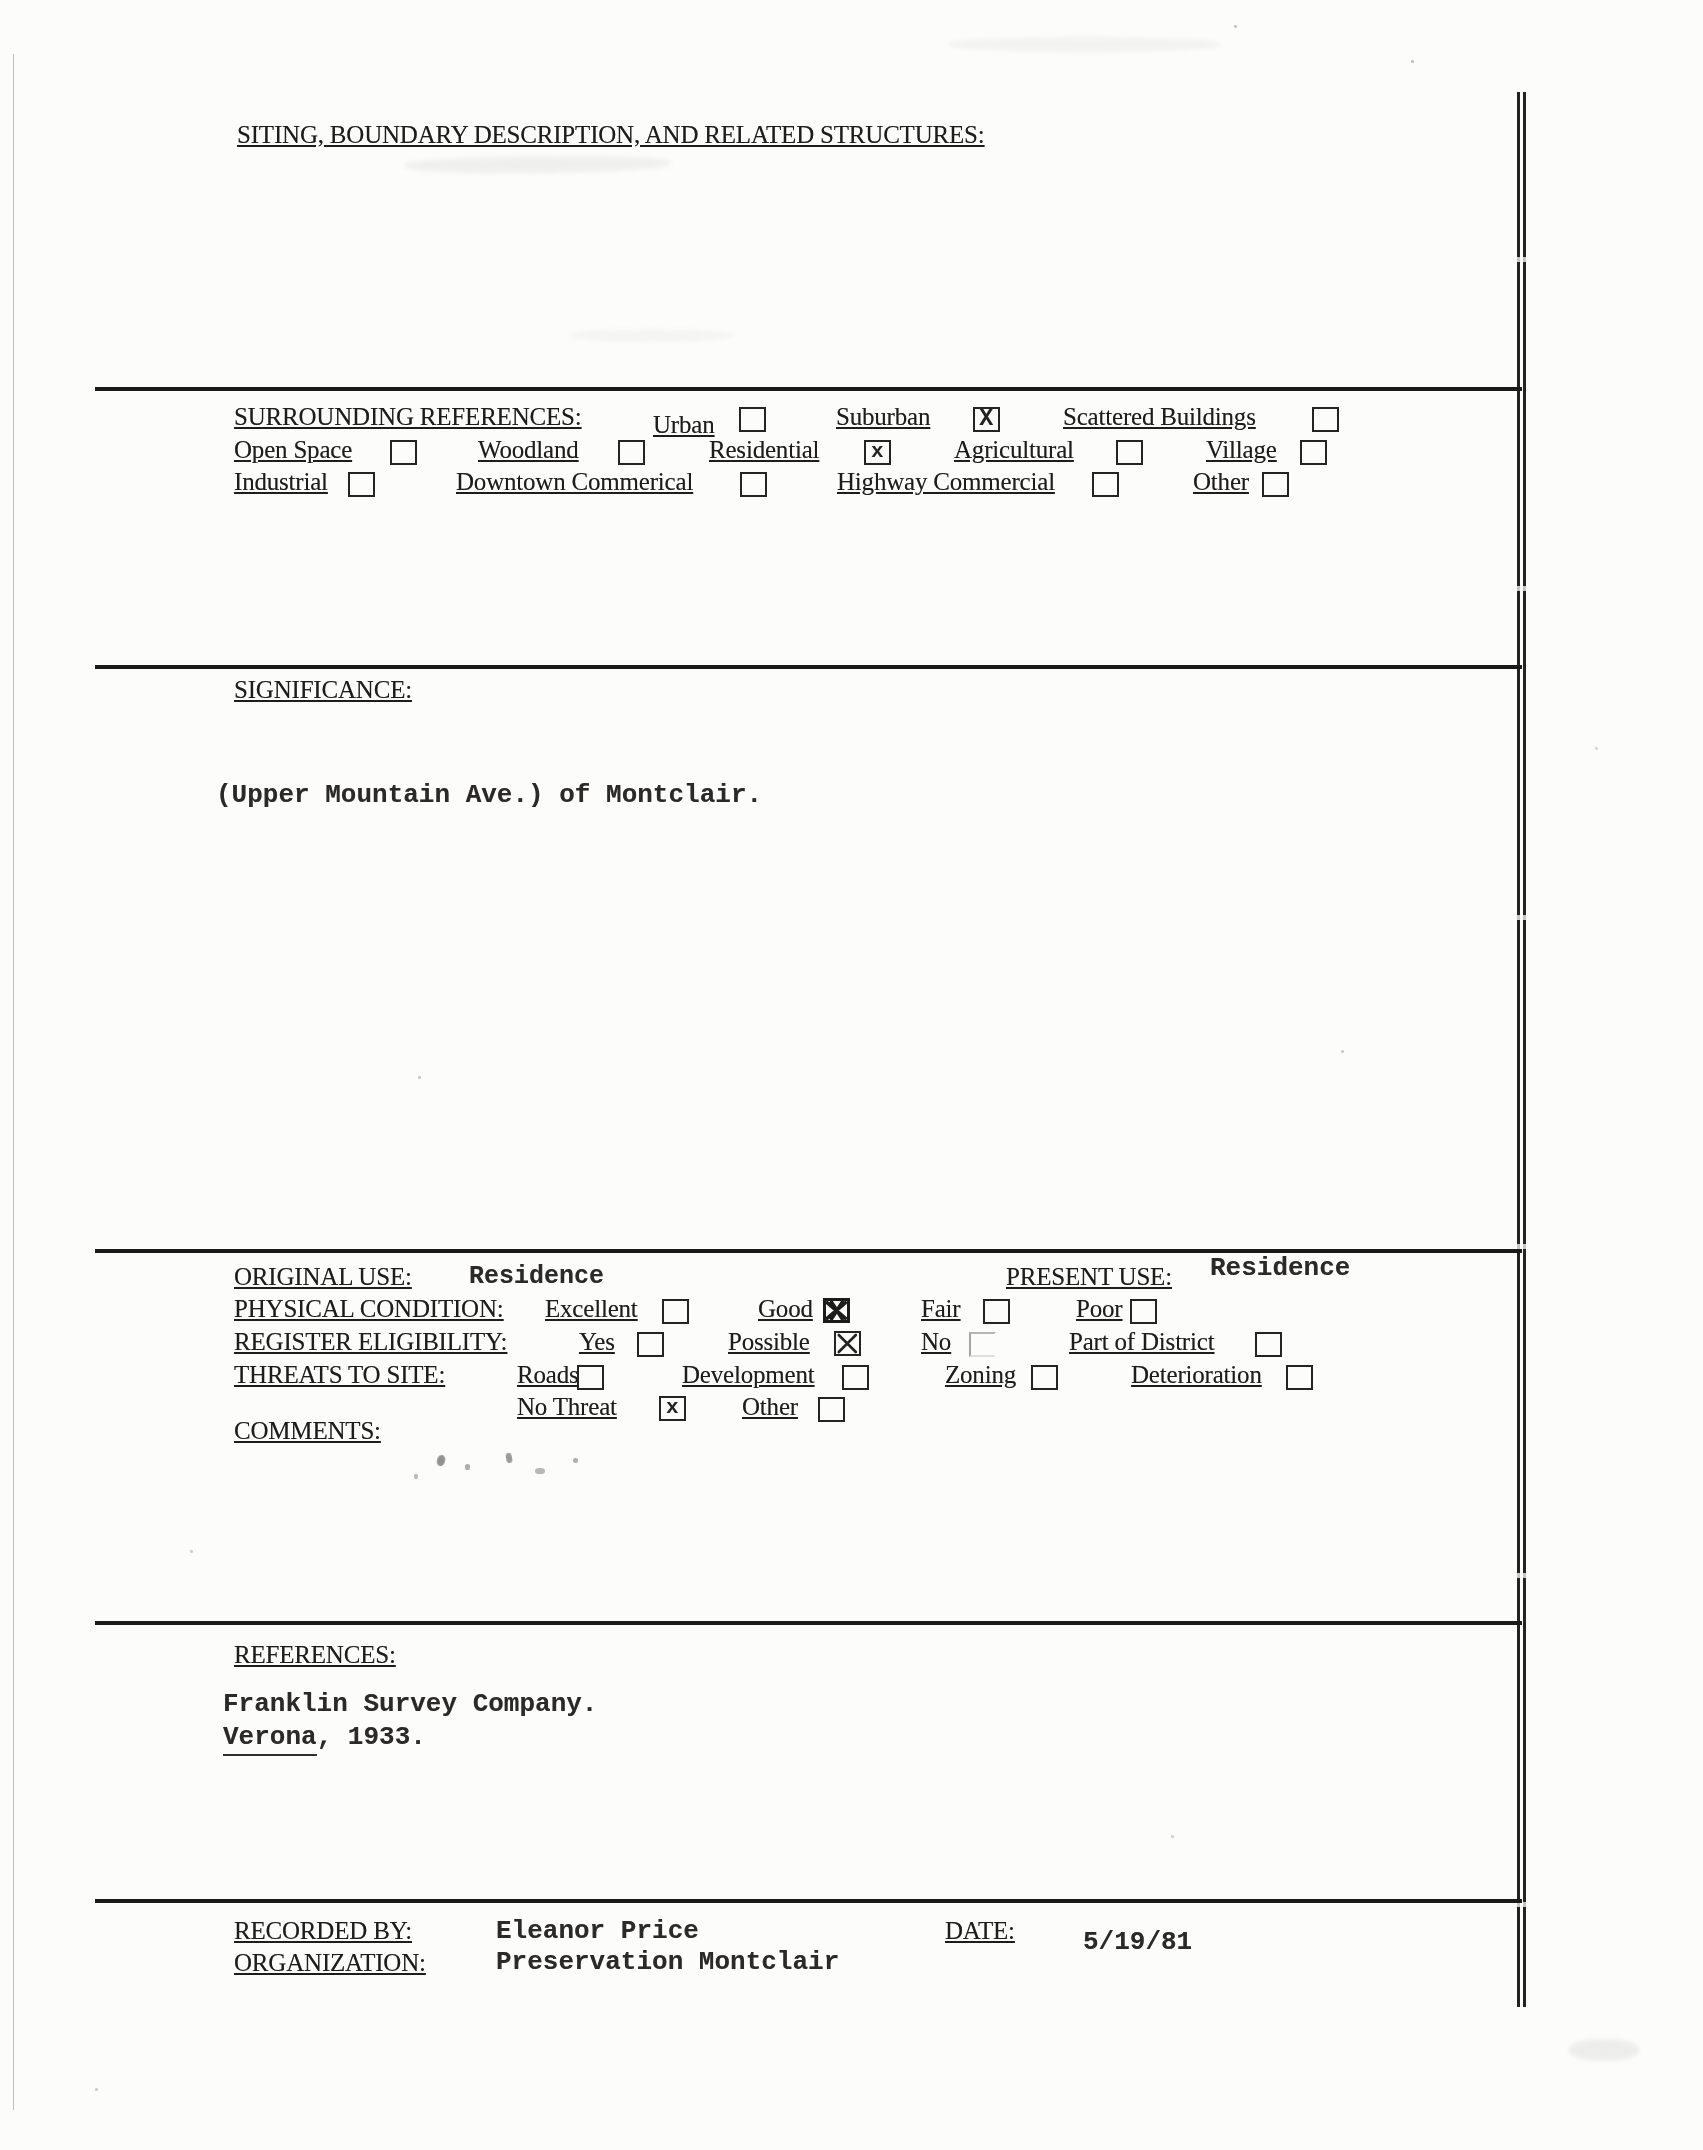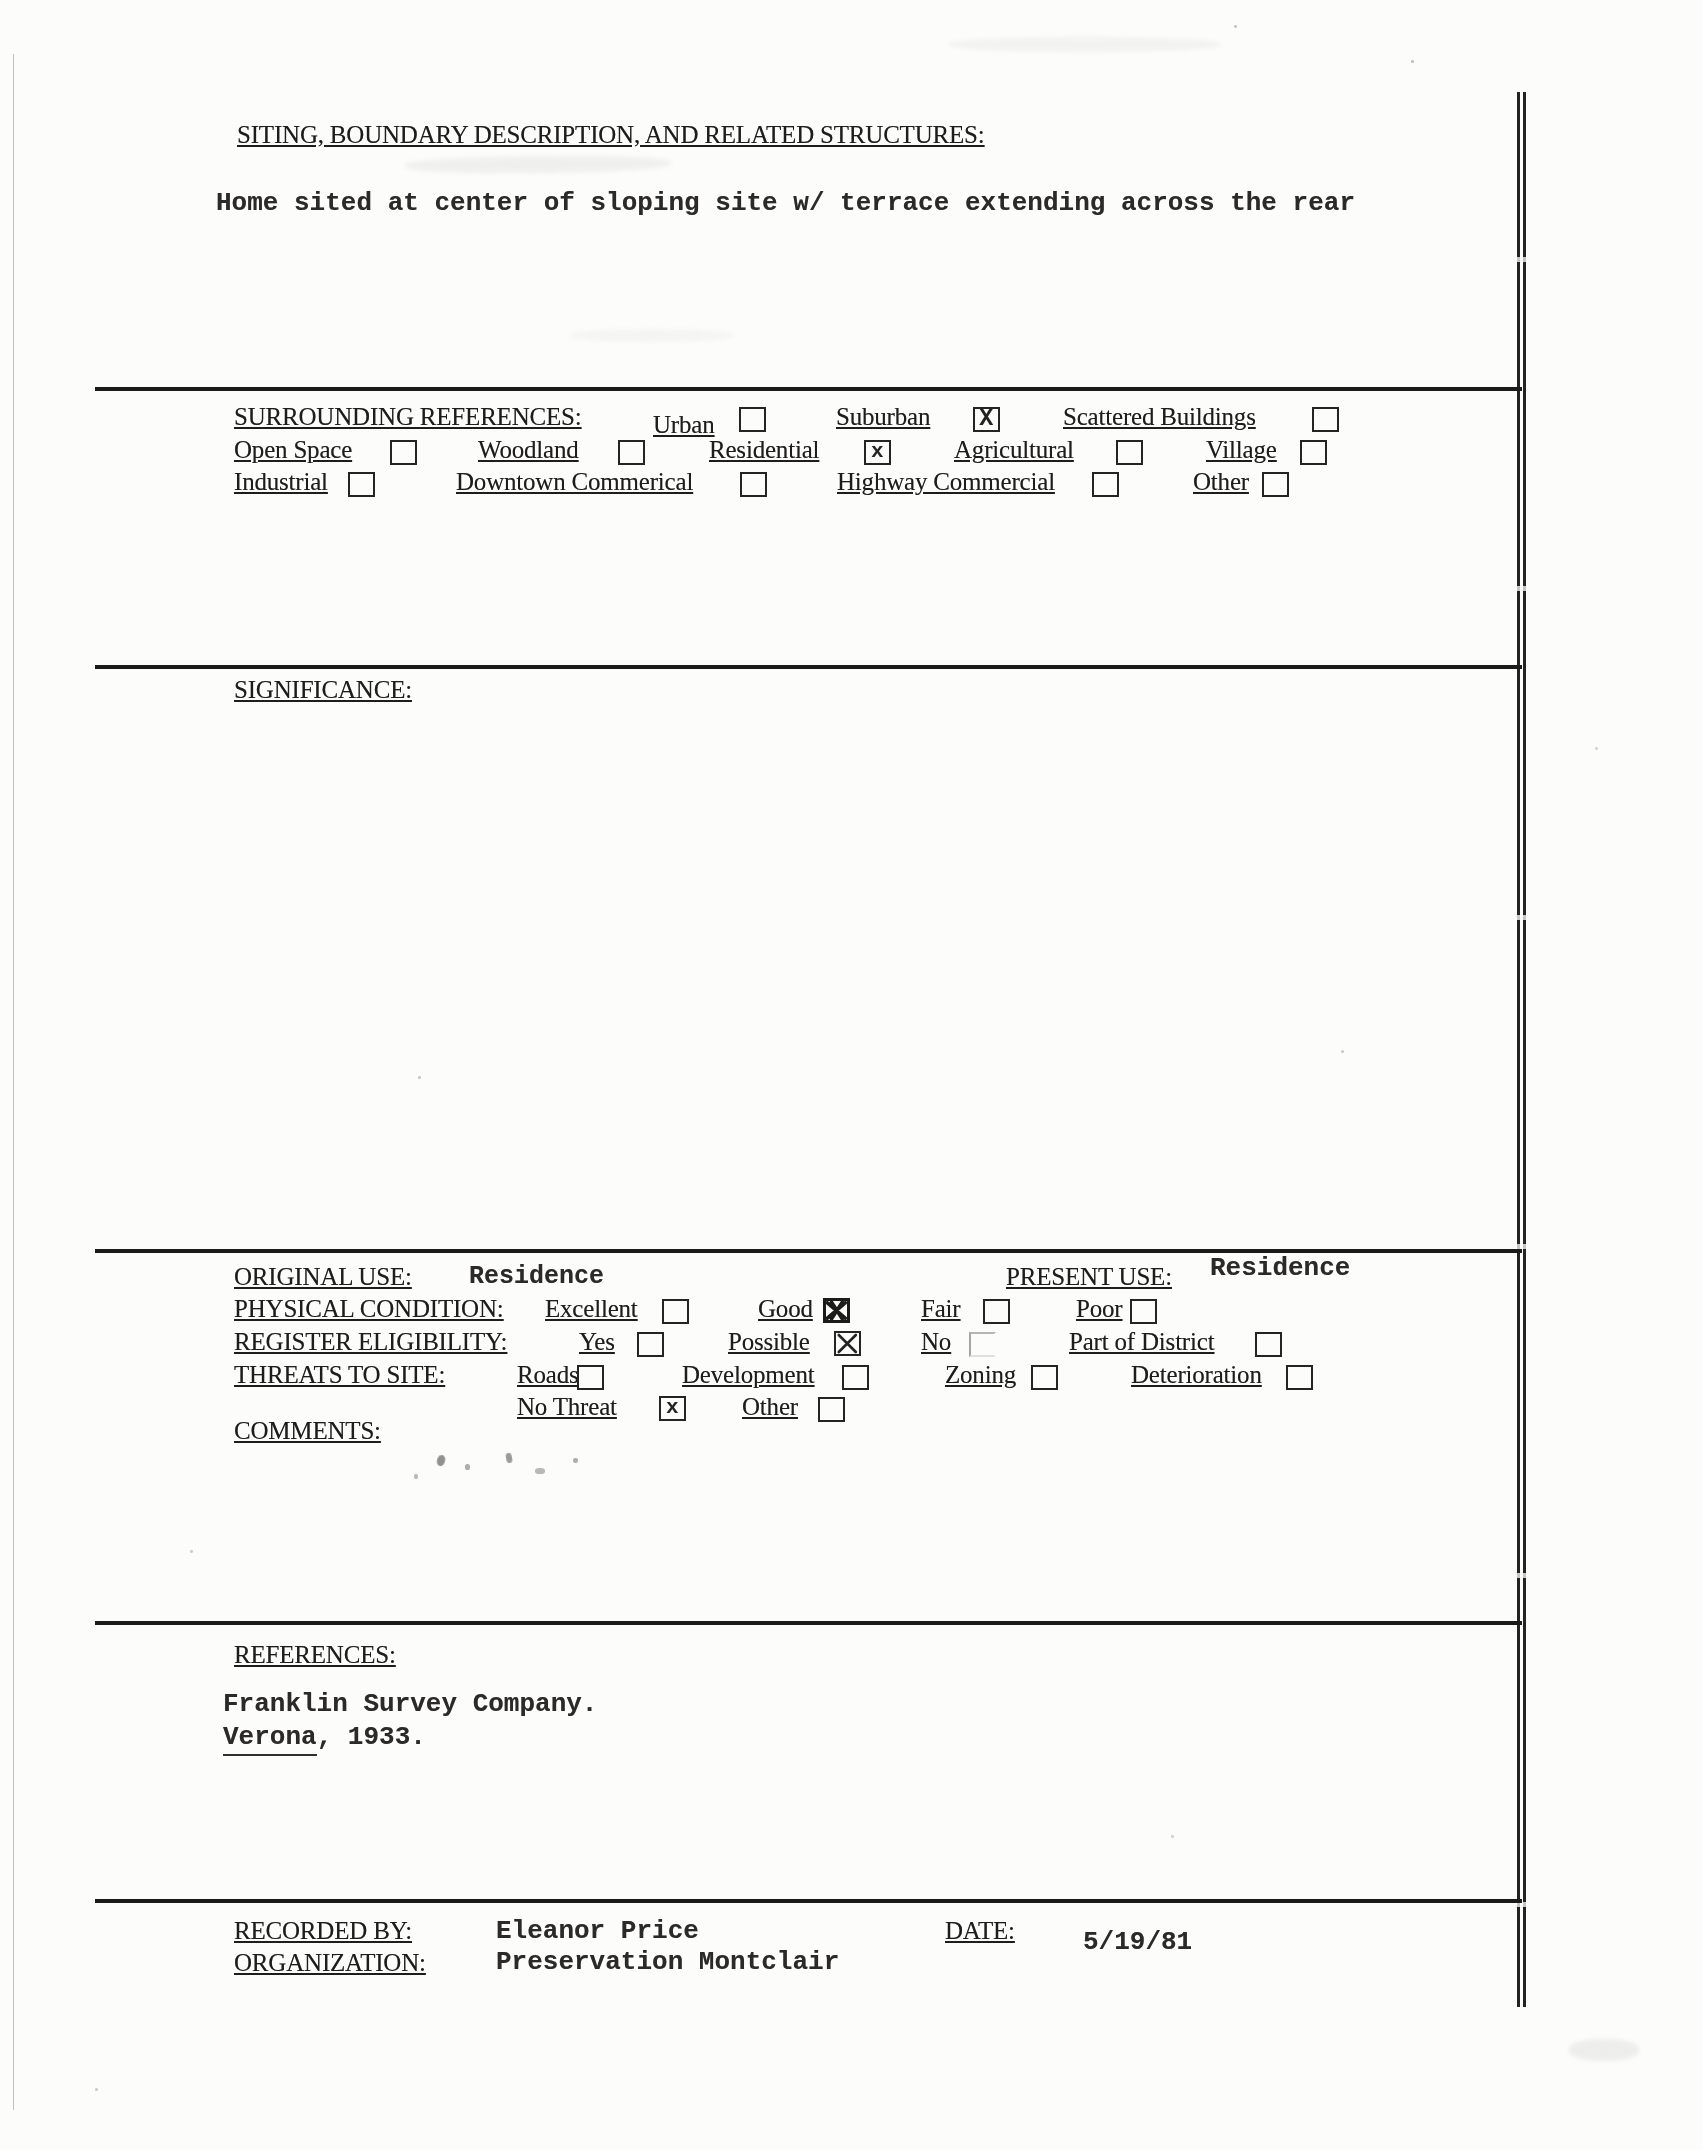--- a/index.html
+++ b/index.html
@@ -51,21 +51,20 @@
 </head>
 <body>
 
 <div class="page">
 
   <div class="edge-line" style="left:12.7px;top:54px;height:2056px;"></div>
   <div class="vline" style="left:1517px;top:92px;height:1915px;"></div>
   <div class="vline" style="left:1523px;top:92px;height:1915px;"></div>
 
   <span class="t serif" style="left:237px;top:120px;">SITING, BOUNDARY DESCRIPTION, AND RELATED STRUCTURES:</span>
-  <span class="t mono" style="left:216px;top:187px;">Home sited at center of sloping site w/ terrace extending across the rear</span>
 
   <div class="rule" style="top:387px;"></div>
 
   <span class="t serif" style="left:234px;top:402px;">SURROUNDING REFERENCES:</span>
 
   <span class="t serif" style="left:653px;top:402px;margin-top:8px;">Urban</span>
   <span class="cb" style="left:739px;top:407px;"></span>
 
   <span class="t serif" style="left:836px;top:402px;">Suburban</span>
   <span class="cb big-mark" style="left:973px;top:407px;">
@@ -100,20 +99,21 @@
 
   <span class="t serif" style="left:837px;top:467px;">Highway Commercial</span>
   <span class="cb" style="left:1092px;top:472px;"></span>
 
   <span class="t serif" style="left:1193px;top:467px;">Other</span>
   <span class="cb" style="left:1262px;top:472px;"></span>
 
   <div class="rule" style="top:665px;"></div>
 
   <span class="t serif" style="left:234px;top:675px;">SIGNIFICANCE:</span>
+  <span class="t mono" style="left:216px;top:779px;">(Upper Mountain Ave.) of Montclair.</span>
 
   <div class="rule" style="top:1249px;"></div>
 
   <span class="t mono" style="left:1210px;top:1252px;">Residence</span>
 
   <span class="t serif" style="left:234px;top:1262px;">ORIGINAL USE:</span>
   <span class="t mono small" style="left:469px;top:1261px;">Residence</span>
   <span class="t serif" style="left:1006px;top:1262px;">PRESENT USE:</span>
 
   <span class="t serif" style="left:234px;top:1294px;">PHYSICAL CONDITION:</span>

